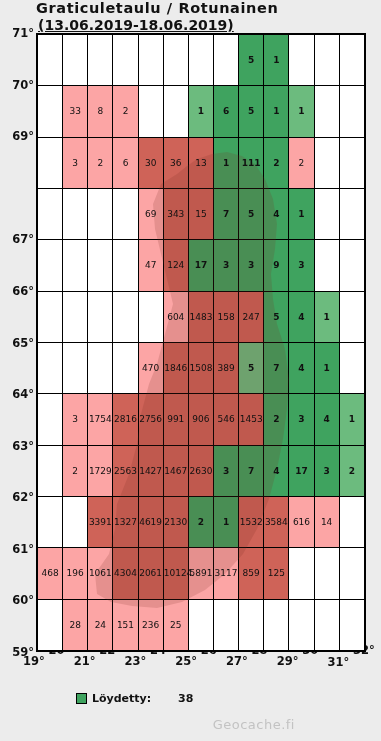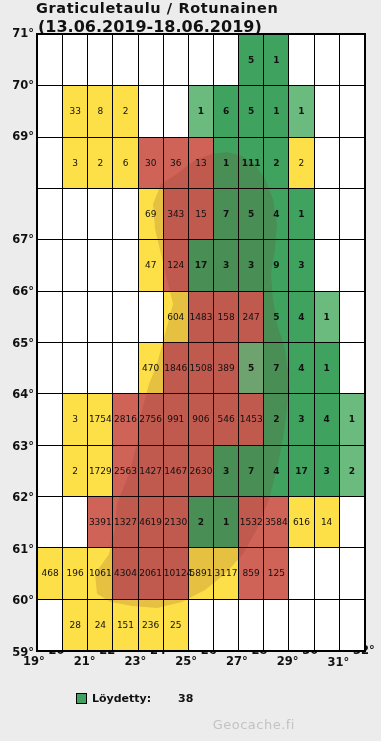--- a/index.html
+++ b/index.html
@@ -21,25 +21,26 @@
     left: 36px; top: 0px;
     font-size: 14.5px;
     font-weight: bold;
     color: #111;
     letter-spacing: 0.6px;
     white-space: nowrap;
   }
   #subtitle {
     position: absolute;
     left: 38px; top: 17px;
-    font-size: 16px;
+    font-size: 14px;
     font-weight: bold;
     color: #111;
     letter-spacing: 0px;
     white-space: nowrap;
+    text-decoration: underline;
   }
   
   #plot {
     position: absolute;
     left: 36px; top: 33px;
     width: 330px; height: 619px;
     background: #ffffff;
     border: 1.4px solid #000;
   }
   #gridtable {
@@ -57,21 +58,21 @@
     position: relative;
   }
   td.empty { background: #ffffff; }
   td.found {
     background: #3fa35f;
     font-weight: bold;
     font-size: 10.5px;
   }
   td.found.pale { background: #6cbb7e; }
   td.notfound {
-    background: #fde047;
+    background: #fca5a5;
     font-weight: normal;
   }
   td.notfound.dark { background: #cf6358; }
   td .val { position: relative; z-index: 3; }
   #lat-axis .tick {
     position: absolute;
     left: 0;
     width: 34px;
     text-align: right;
     font-size: 11.5px;

